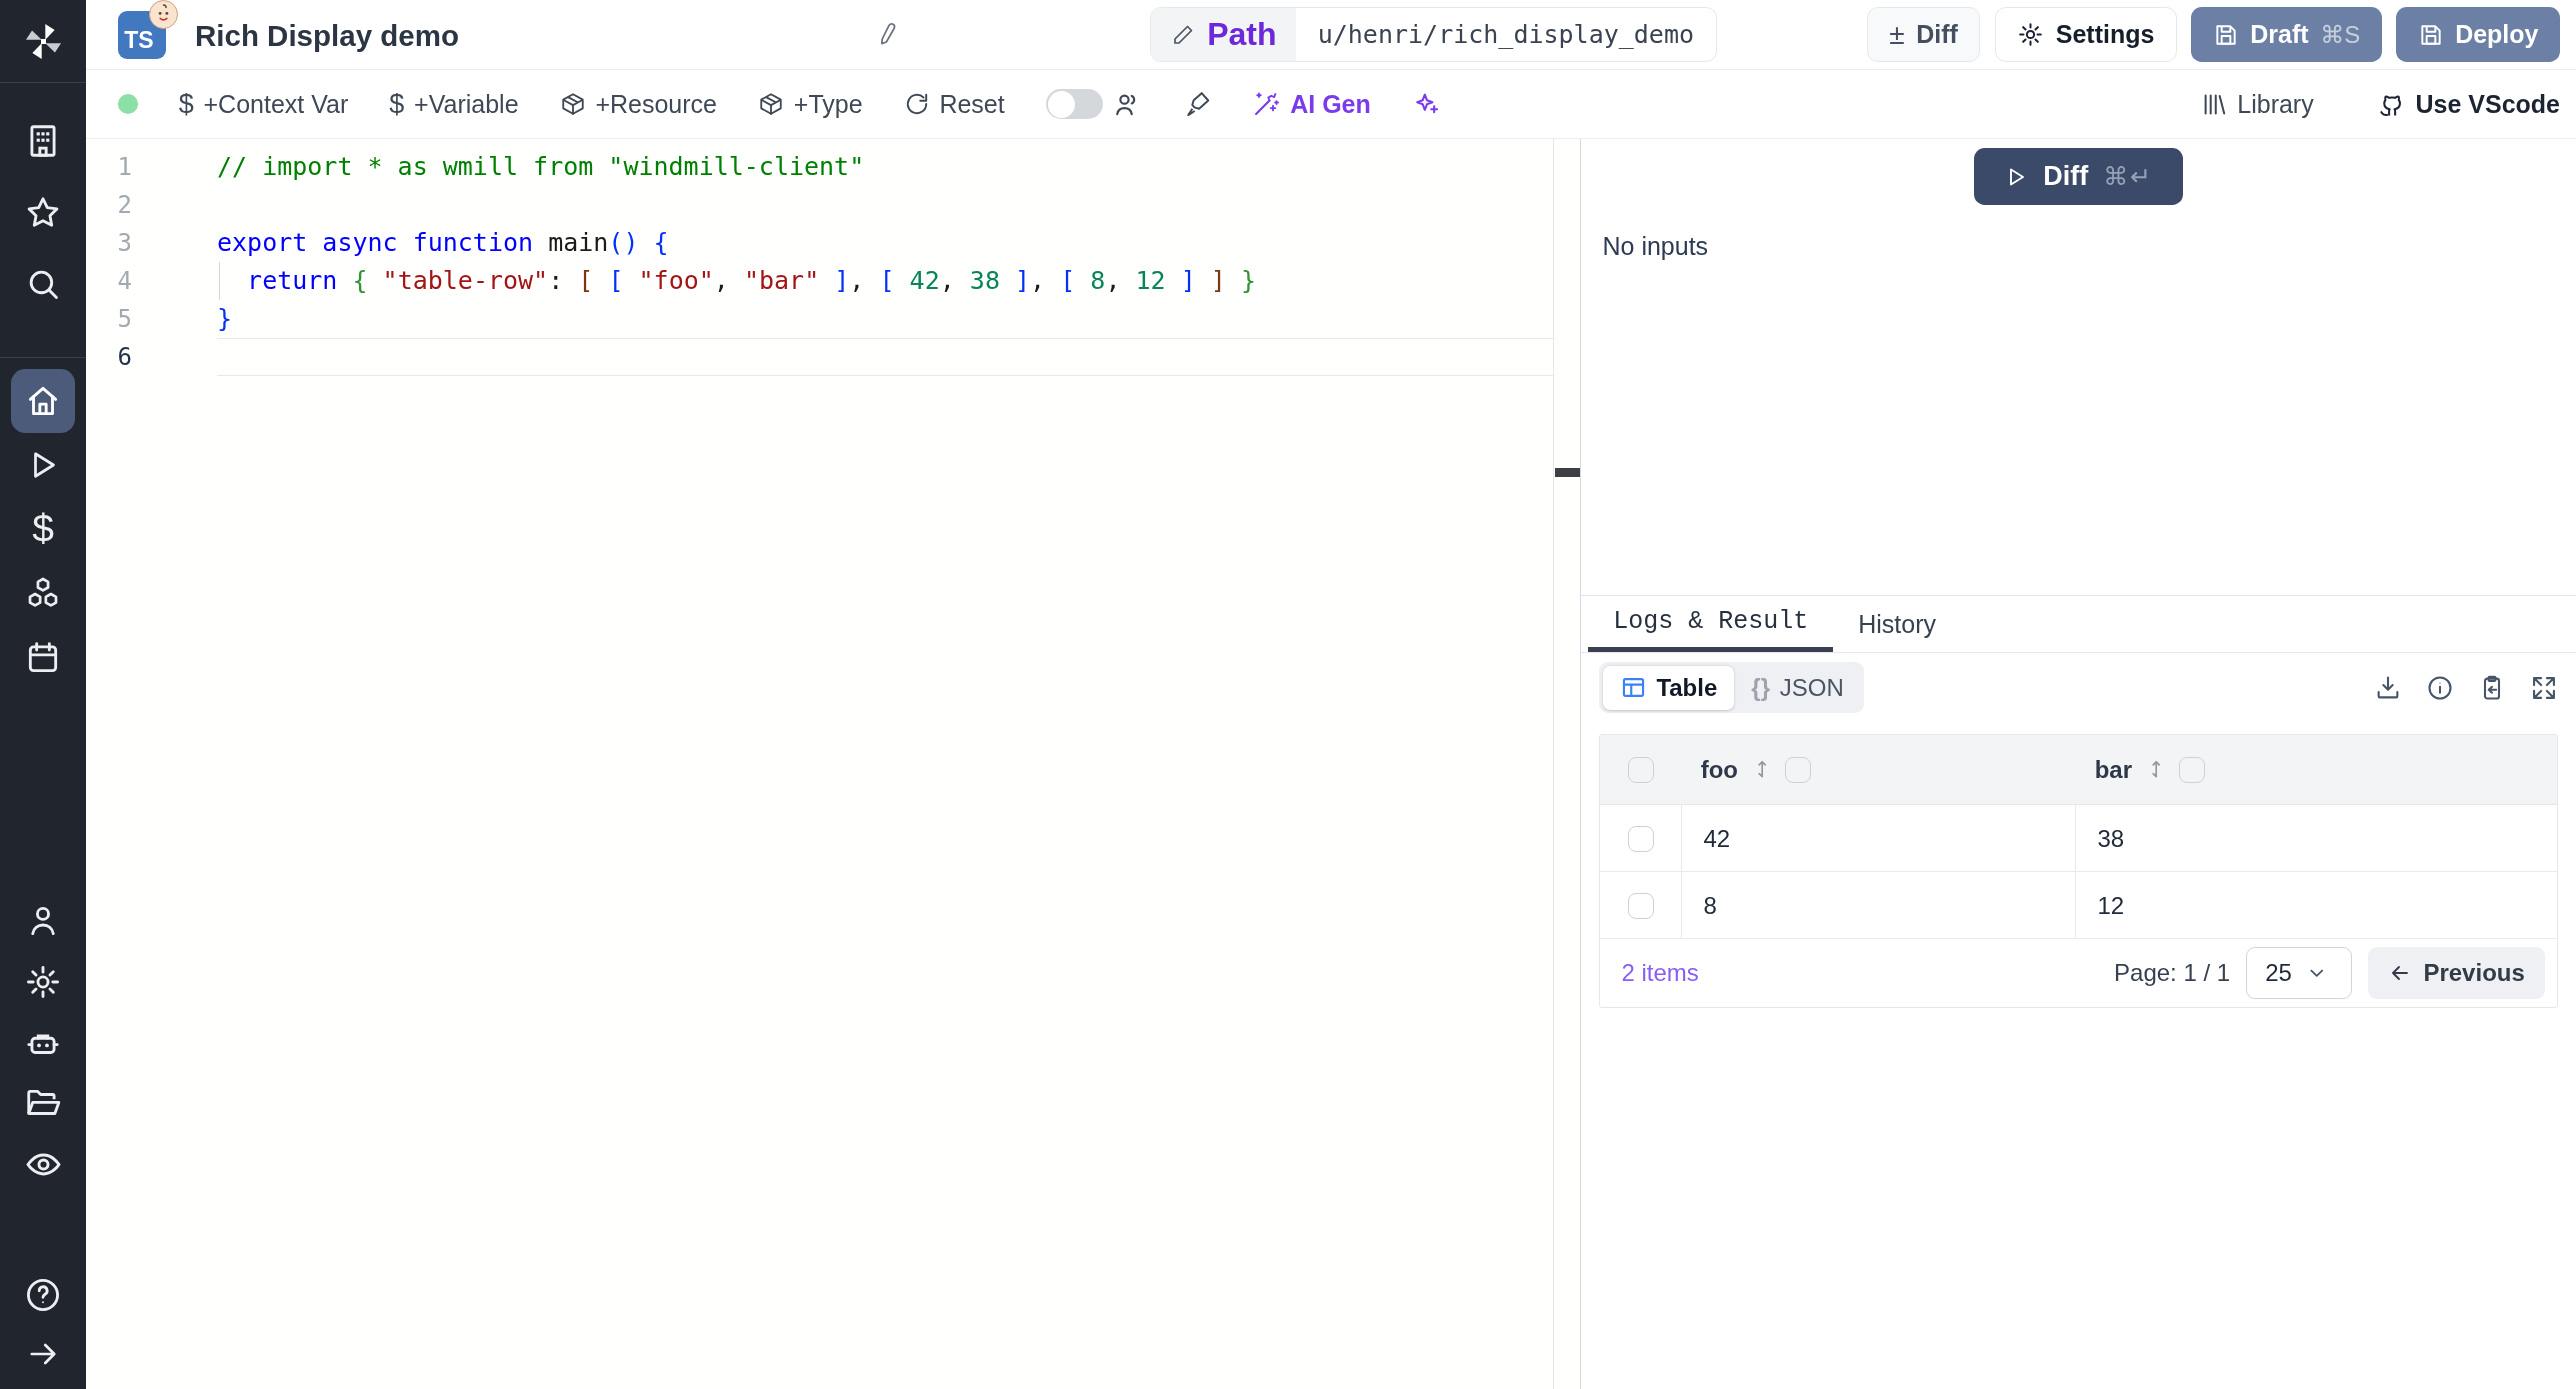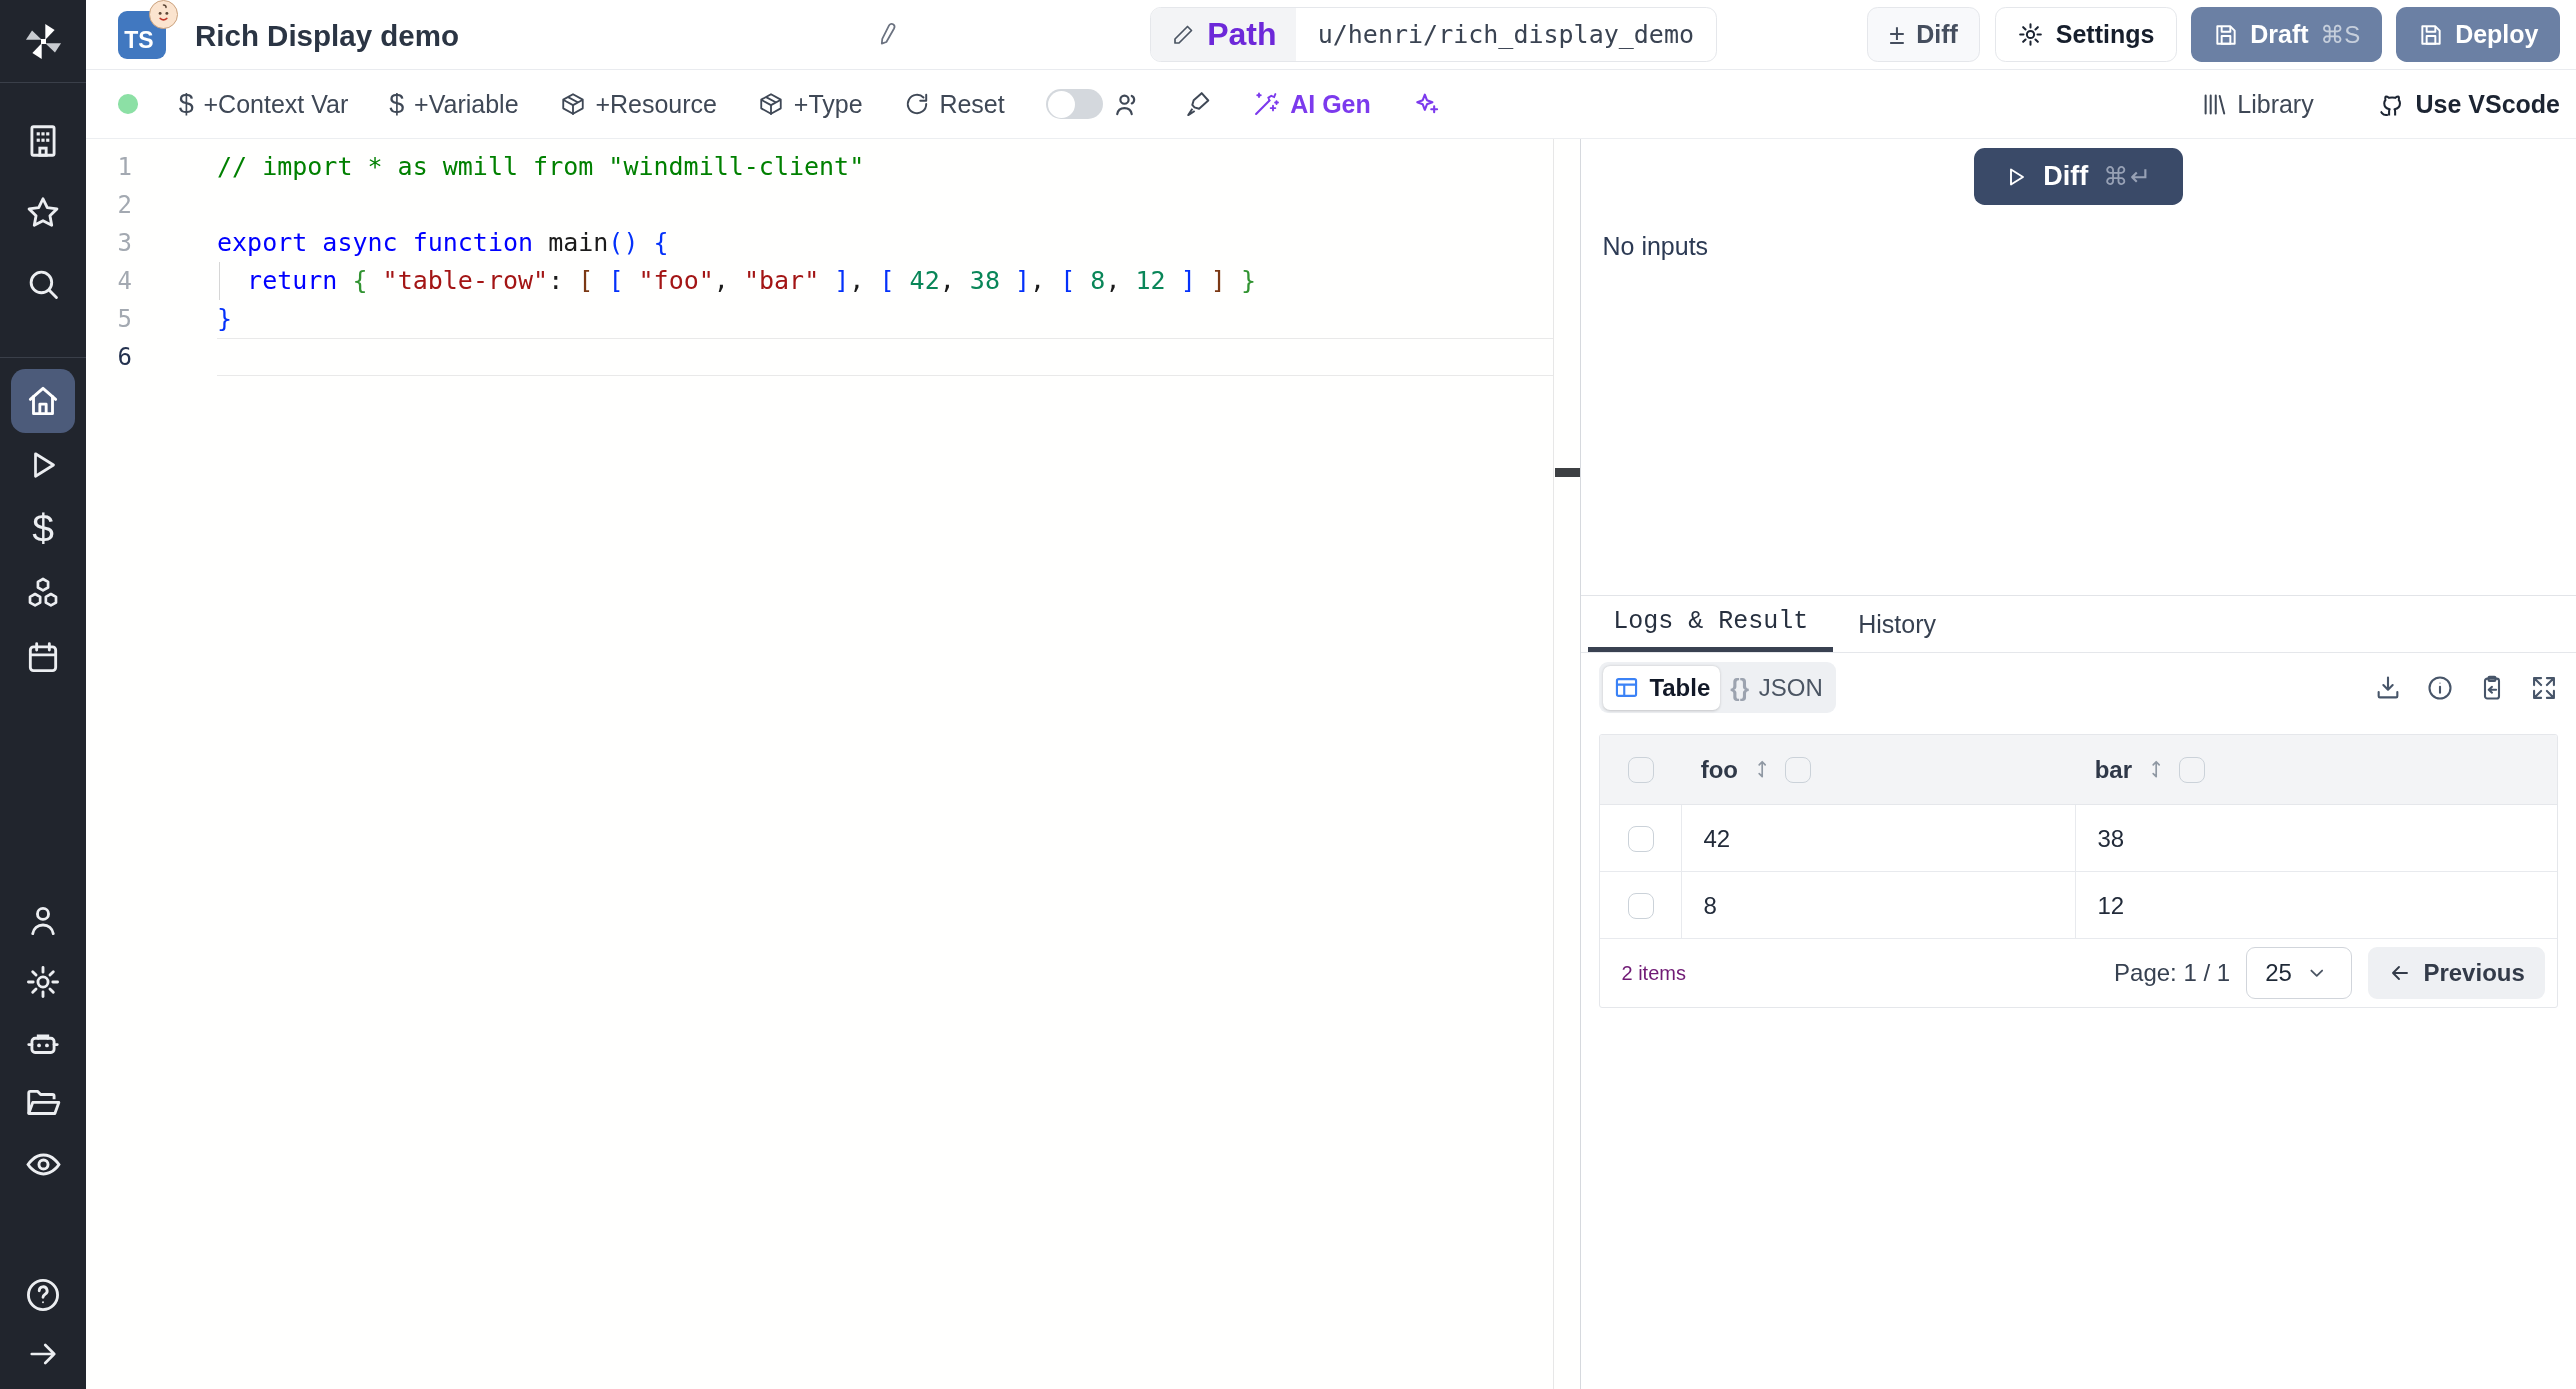--- a/index.html
+++ b/index.html
@@ -70,21 +70,21 @@
 
   .rp-bottom { border-top:1.8px solid #e2e4e8; }
   .tabbar { height:57px; display:flex; align-items:stretch; border-bottom:1.8px solid #e5e7eb; padding-left:7.2px; }
   .tab { display:flex; align-items:center; padding:0 25px; font-size:25px; color:#27303f; cursor:pointer; }
   .tab.active { border-bottom:5.4px solid #394151;font-family:Liberation Mono, monospace; }
   .tab.inactive { color:#374151;justify-content:flex-end; }
 
   .result-area { padding:9px 18px 0 18px; }
   .row-between { display:flex; align-items:center; justify-content:space-between; }
   .segmented { display:inline-flex; align-items:center; background:#eef0f3; border-radius:9px; padding:3.6px; }
-  .seg-btn { display:flex; align-items:center; gap:9.8px; padding:8px 10px; border-radius:7.2px; font-size:24px; cursor:pointer; color:#4b5563; }
+  .seg-btn { display:flex; align-items:center; gap:9.8px; padding:8px 17px; border-radius:7.2px; font-size:24px; cursor:pointer; color:#4b5563; }
   .seg-btn.active { background:#fff; box-shadow:0 0.9px 2.7px rgba(0,0,0,.18); color:#111827; font-weight:bold; }
   .seg-json-glyph { color:#9ca3af; font-weight:bold; font-size:24px; }
   .icon-row { display:flex; align-items:center; gap:24px; color:#475569; }
   .icon-btn { cursor:pointer; color:#475569; }
 
   .search-row { display:flex; align-items:center; margin-top:10.7px; }
   .search-input { width:610px; height:59px; border:1.8px solid #d1d5db; border-radius:9px; padding:0 21.5px; font-size:24px; color:#1f2937; font-family:"Liberation Sans", sans-serif; outline:none; }
   .search-input::placeholder { color:#9aa1ac; }
   .csv-btn { display:flex; align-items:center; gap:11.6px; margin-left:38px; font-size:24px; font-weight:bold; color:#27303f; cursor:pointer; }
   .kebab { margin-left:auto; margin-right:7.2px; display:flex; flex-direction:column; gap:5.4px; cursor:pointer; padding:5.4px; }
@@ -95,21 +95,21 @@
   .thead { background:#f3f4f6; height:70px; border-bottom:1.8px solid #e5e7eb; }
   .th-cell { display:flex; align-items:center; gap:12.5px; padding-left:19.7px; font-size:24px; font-weight:bold; color:#2f3848; }
   .cb { width:26px; height:26px; border:1.8px solid #cbd2d9; border-radius:8px; background:#fff; cursor:pointer; flex:none; }
   .thead .cb { background:transparent; }
   .cb-col { display:flex; justify-content:center; }
   .trow { height:67px; border-bottom:0.9px solid #e8eaee; }
   .trow:last-of-type { border-bottom:0.9px solid #e8eaee; }
   .td-cell { padding-left:21.5px; font-size:24px; color:#222b3a; border-left:0.9px solid #e8eaee; height:67px; display:flex; align-items:center; }
   .sort-icon { color:#8f98a3; cursor:pointer; }
   .tfoot { height:68px; display:flex; align-items:center; padding:0 12.5px 0 21.5px; }
-  .items-count { font-size:20px; color:#701a75; }
+  .items-count { font-size:24px; color:#8b5cf6; }
   .tfoot-right { margin-left:auto; display:flex; align-items:center; gap:16px; }
   .page-label { font-size:24px; color:#374151; }
   .page-select { height:52px; min-width:106px; border:1.8px solid #d1d5db; border-radius:9px; display:flex; align-items:center; gap:14.3px; padding:0 14.3px 0 18px; font-size:24px; color:#1f2937; cursor:pointer; }
   .prev-btn { height:52px; background:#eef0f3; border-radius:9px; display:flex; align-items:center; gap:11.6px; padding:0 19.7px; font-size:24px; font-weight:bold; color:#333b49; cursor:pointer; }
 </style>
 </head>
 <body>
 
 <nav class="sidebar">
   <div class="sb-logo">

